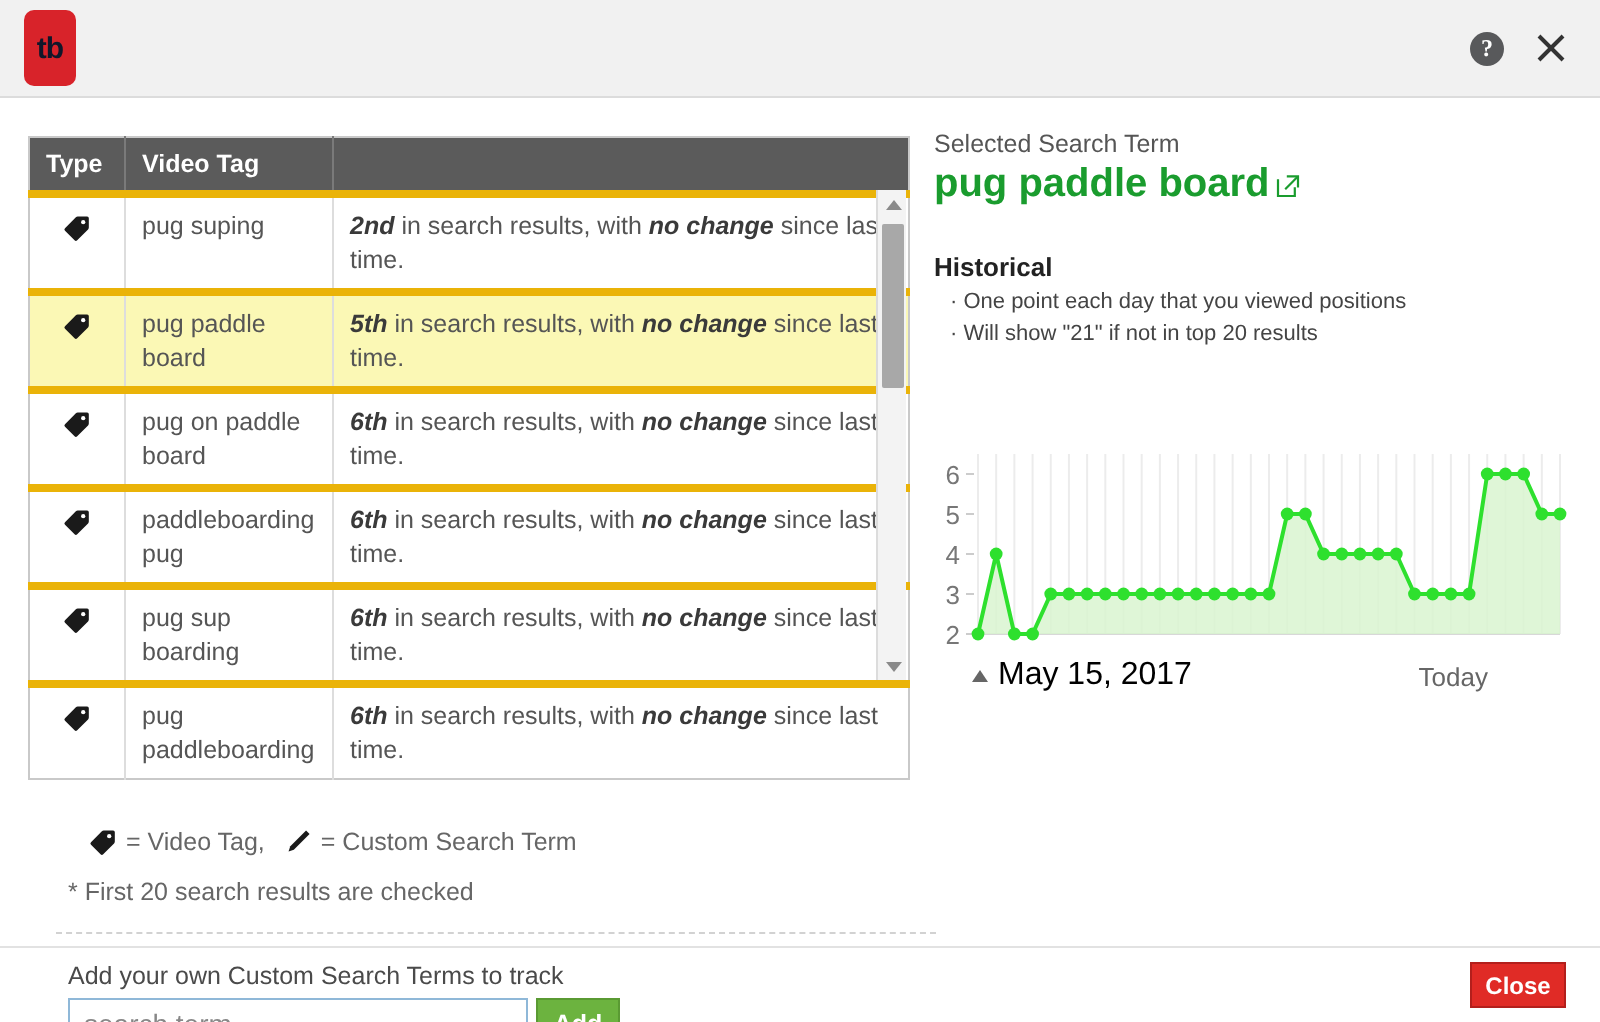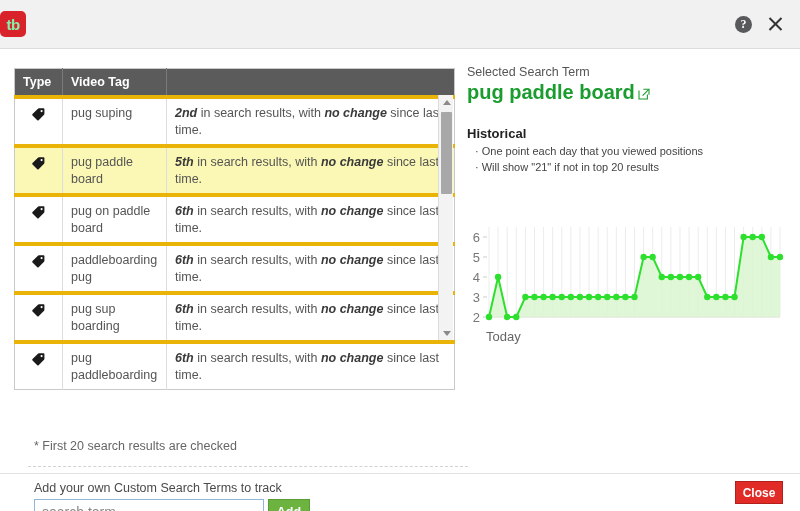--- a/index.html
+++ b/index.html
@@ -18,24 +18,25 @@
 
   
   #titlebar {
     position: absolute; left: 0; top: 0;
     width: 800px; height: 49px;
     background: #f1f1f1;
     border-bottom: 1px solid #dcdcdc;
     display: flex; align-items: center;
   }
   #logo {
-    width: 26px; height: 26px;
+    width: 26px; height: 38px;
+    margin-left: 12px;
     border-radius: 5px;
     background: #d8232a;
-    color: #86efac;
+    color: #0f172a;
     font-size: 15px; font-weight: bold;
     display: flex; align-items: center; justify-content: center;
     letter-spacing: -0.5px;
     line-height: 1;
   }
   #app-title {
     margin-left: 11px;
     font-size: 21px;
     color: #2b2b2b;
   }
@@ -321,20 +322,35 @@
           <div class="sb-arrow sb-up">
               <i></i>
             </div>
           <div id="sb-thumb"></div>
           <div class="sb-arrow sb-down">
               <i></i>
             </div>
         </div>
       </div>
 
+      <div id="legend">
+        <span class="tag-icon">
+          <svg viewBox="0 0 16 16" width="15" height="15" aria-hidden="true">
+            <path d="M1.6 8.6 L7.4 2.8 A1.4 1.4 0 0 1 8.4 2.4 L13.4 2.4 A0.9 0.9 0 0 1 14.3 3.3 L14.3 8.3 A1.4 1.4 0 0 1 13.9 9.3 L8.1 15.1 A1 1 0 0 1 6.7 15.1 L1.6 10 A1 1 0 0 1 1.6 8.6 Z" fill="#1a1a1a"></path>
+            <circle cx="11.3" cy="5.4" r="1.15" fill="#ffffff"></circle>
+          </svg>
+        </span>
+        <span>= Video Tag,</span>
+        <span class="pencil-icon" style="margin-left:6px;">
+          <svg viewBox="0 0 16 16" width="14" height="14" aria-hidden="true">
+            <path d="M12.6 1.4 L14.6 3.4 L5.6 12.4 L2.6 13.4 L3.6 10.4 Z" fill="#1a1a1a"></path>
+          </svg>
+        </span>
+        <span>= Custom Search Term</span>
+      </div>
 
       <div id="note">* First 20 search results are checked</div>
       <div id="divider"></div>
 
       <div id="add-label">Add your own Custom Search Terms to track</div>
       <input id="search-input" type="text" placeholder="search term" style="">
       <button id="add-button">Add</button>
     </div>
 
     <div id="right-pane">
@@ -431,20 +447,23 @@
           <circle cx="262.4375" cy="76" r="3.2" fill="#2ee02e"></circle>
           <circle cx="271.53125" cy="76" r="3.2" fill="#2ee02e"></circle>
           <circle cx="280.625" cy="16" r="3.2" fill="#2ee02e"></circle>
           <circle cx="289.71875" cy="16" r="3.2" fill="#2ee02e"></circle>
           <circle cx="298.8125" cy="16" r="3.2" fill="#2ee02e"></circle>
           <circle cx="307.90625" cy="36.00000000000001" r="3.2" fill="#2ee02e"></circle>
           <circle cx="317" cy="36.00000000000001" r="3.2" fill="#2ee02e"></circle>
         </svg>
     </div>
     <div id="x-axis-row">
+      <span>
+        <i class="tri-up"></i><span>May 15, 2017</span>
+      </span>
       <span class="x-label">Today</span>
     </div>
 
   </div>
 
   <div id="footer-divider"></div>
   <button id="close-button">Close</button>
 
 </div>
 

